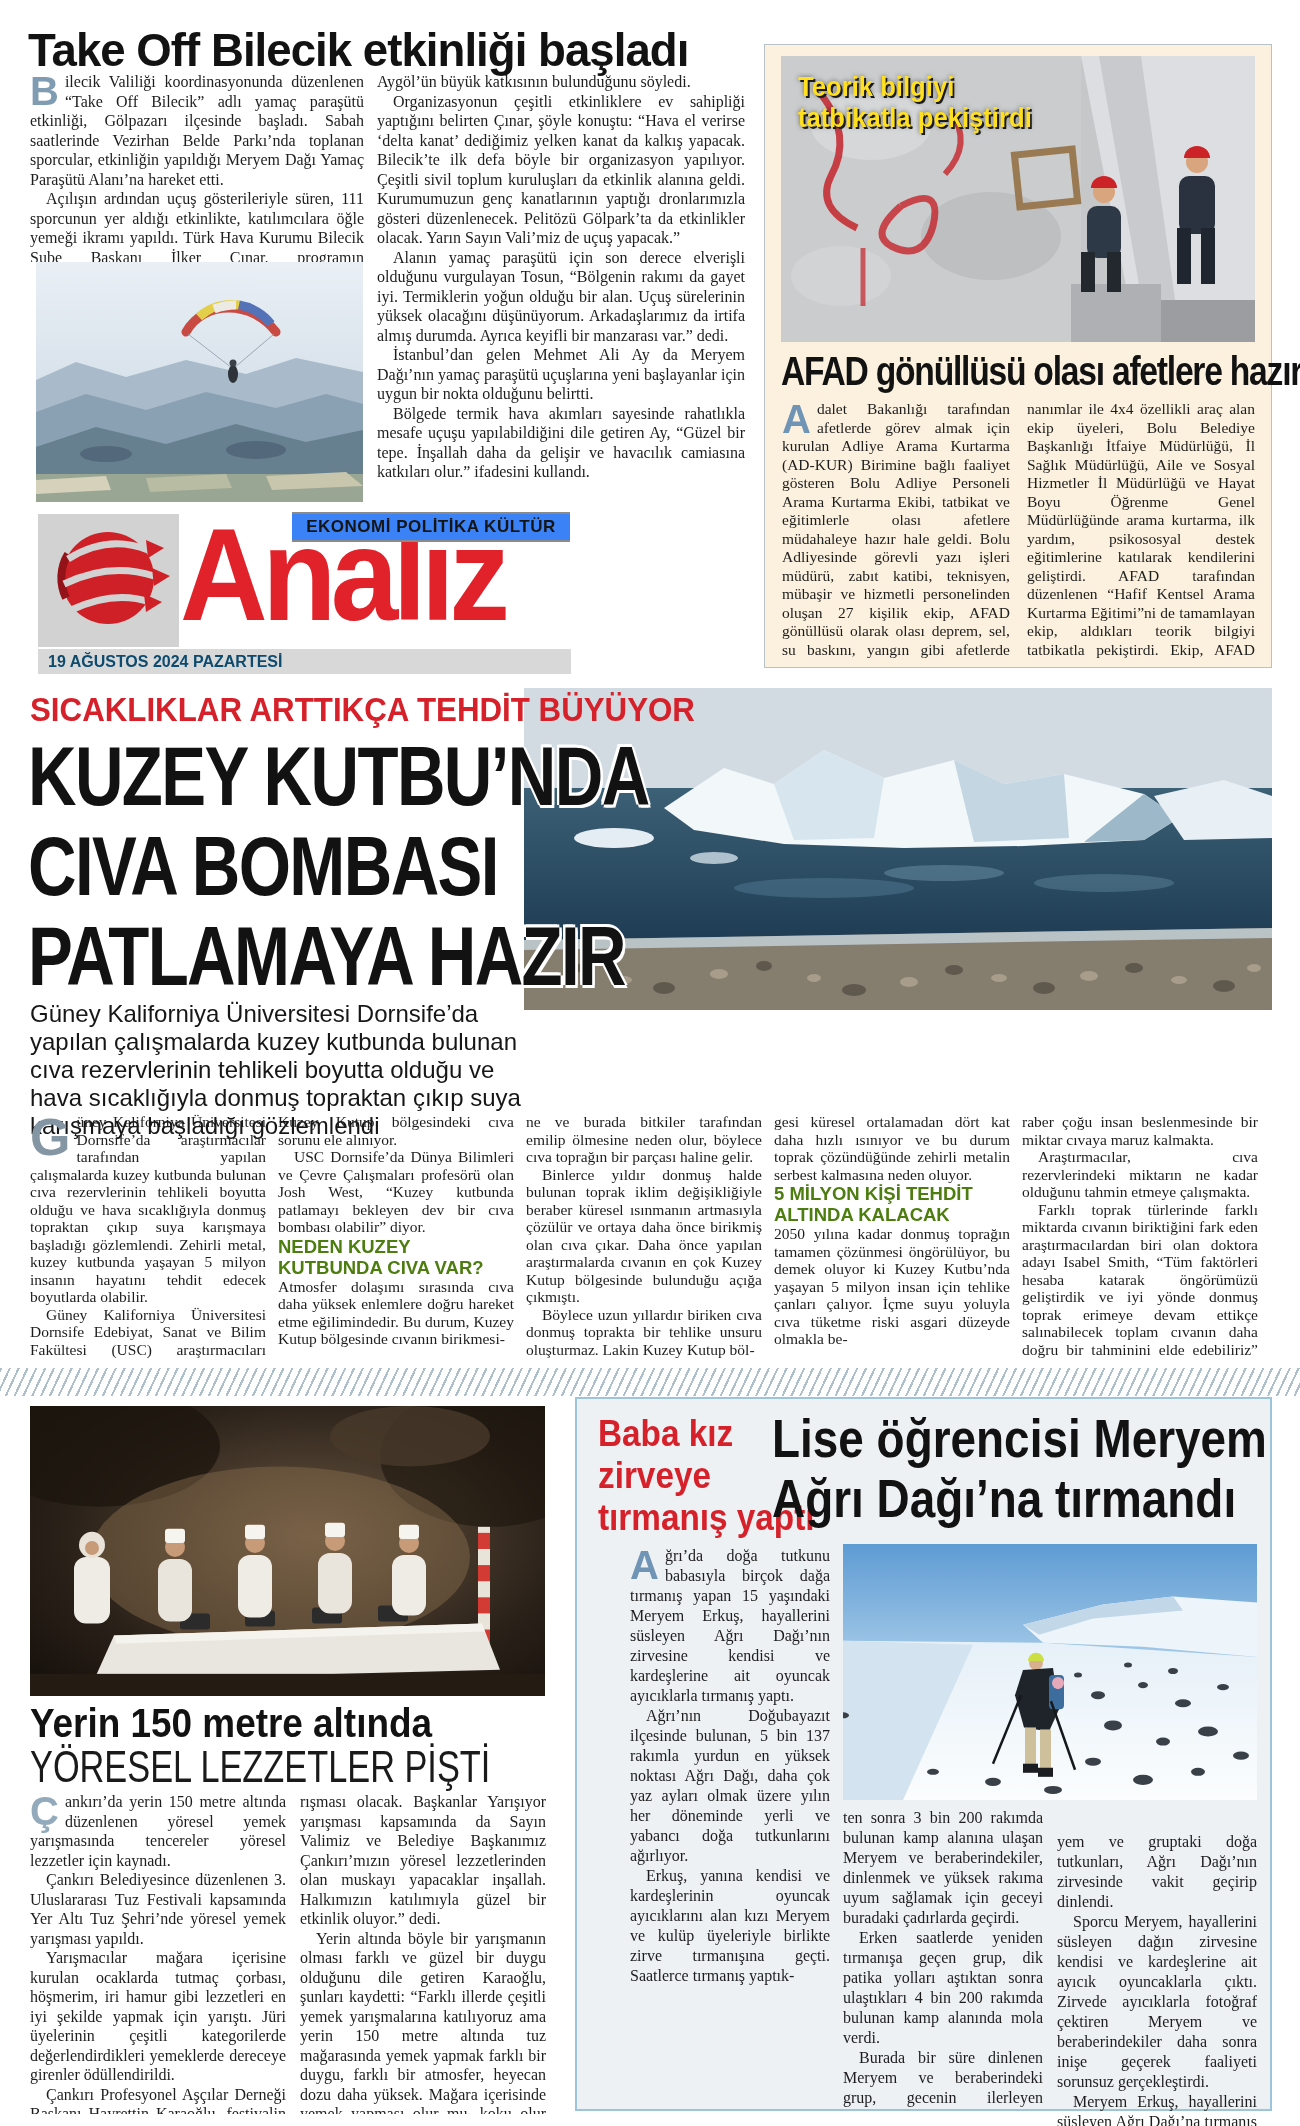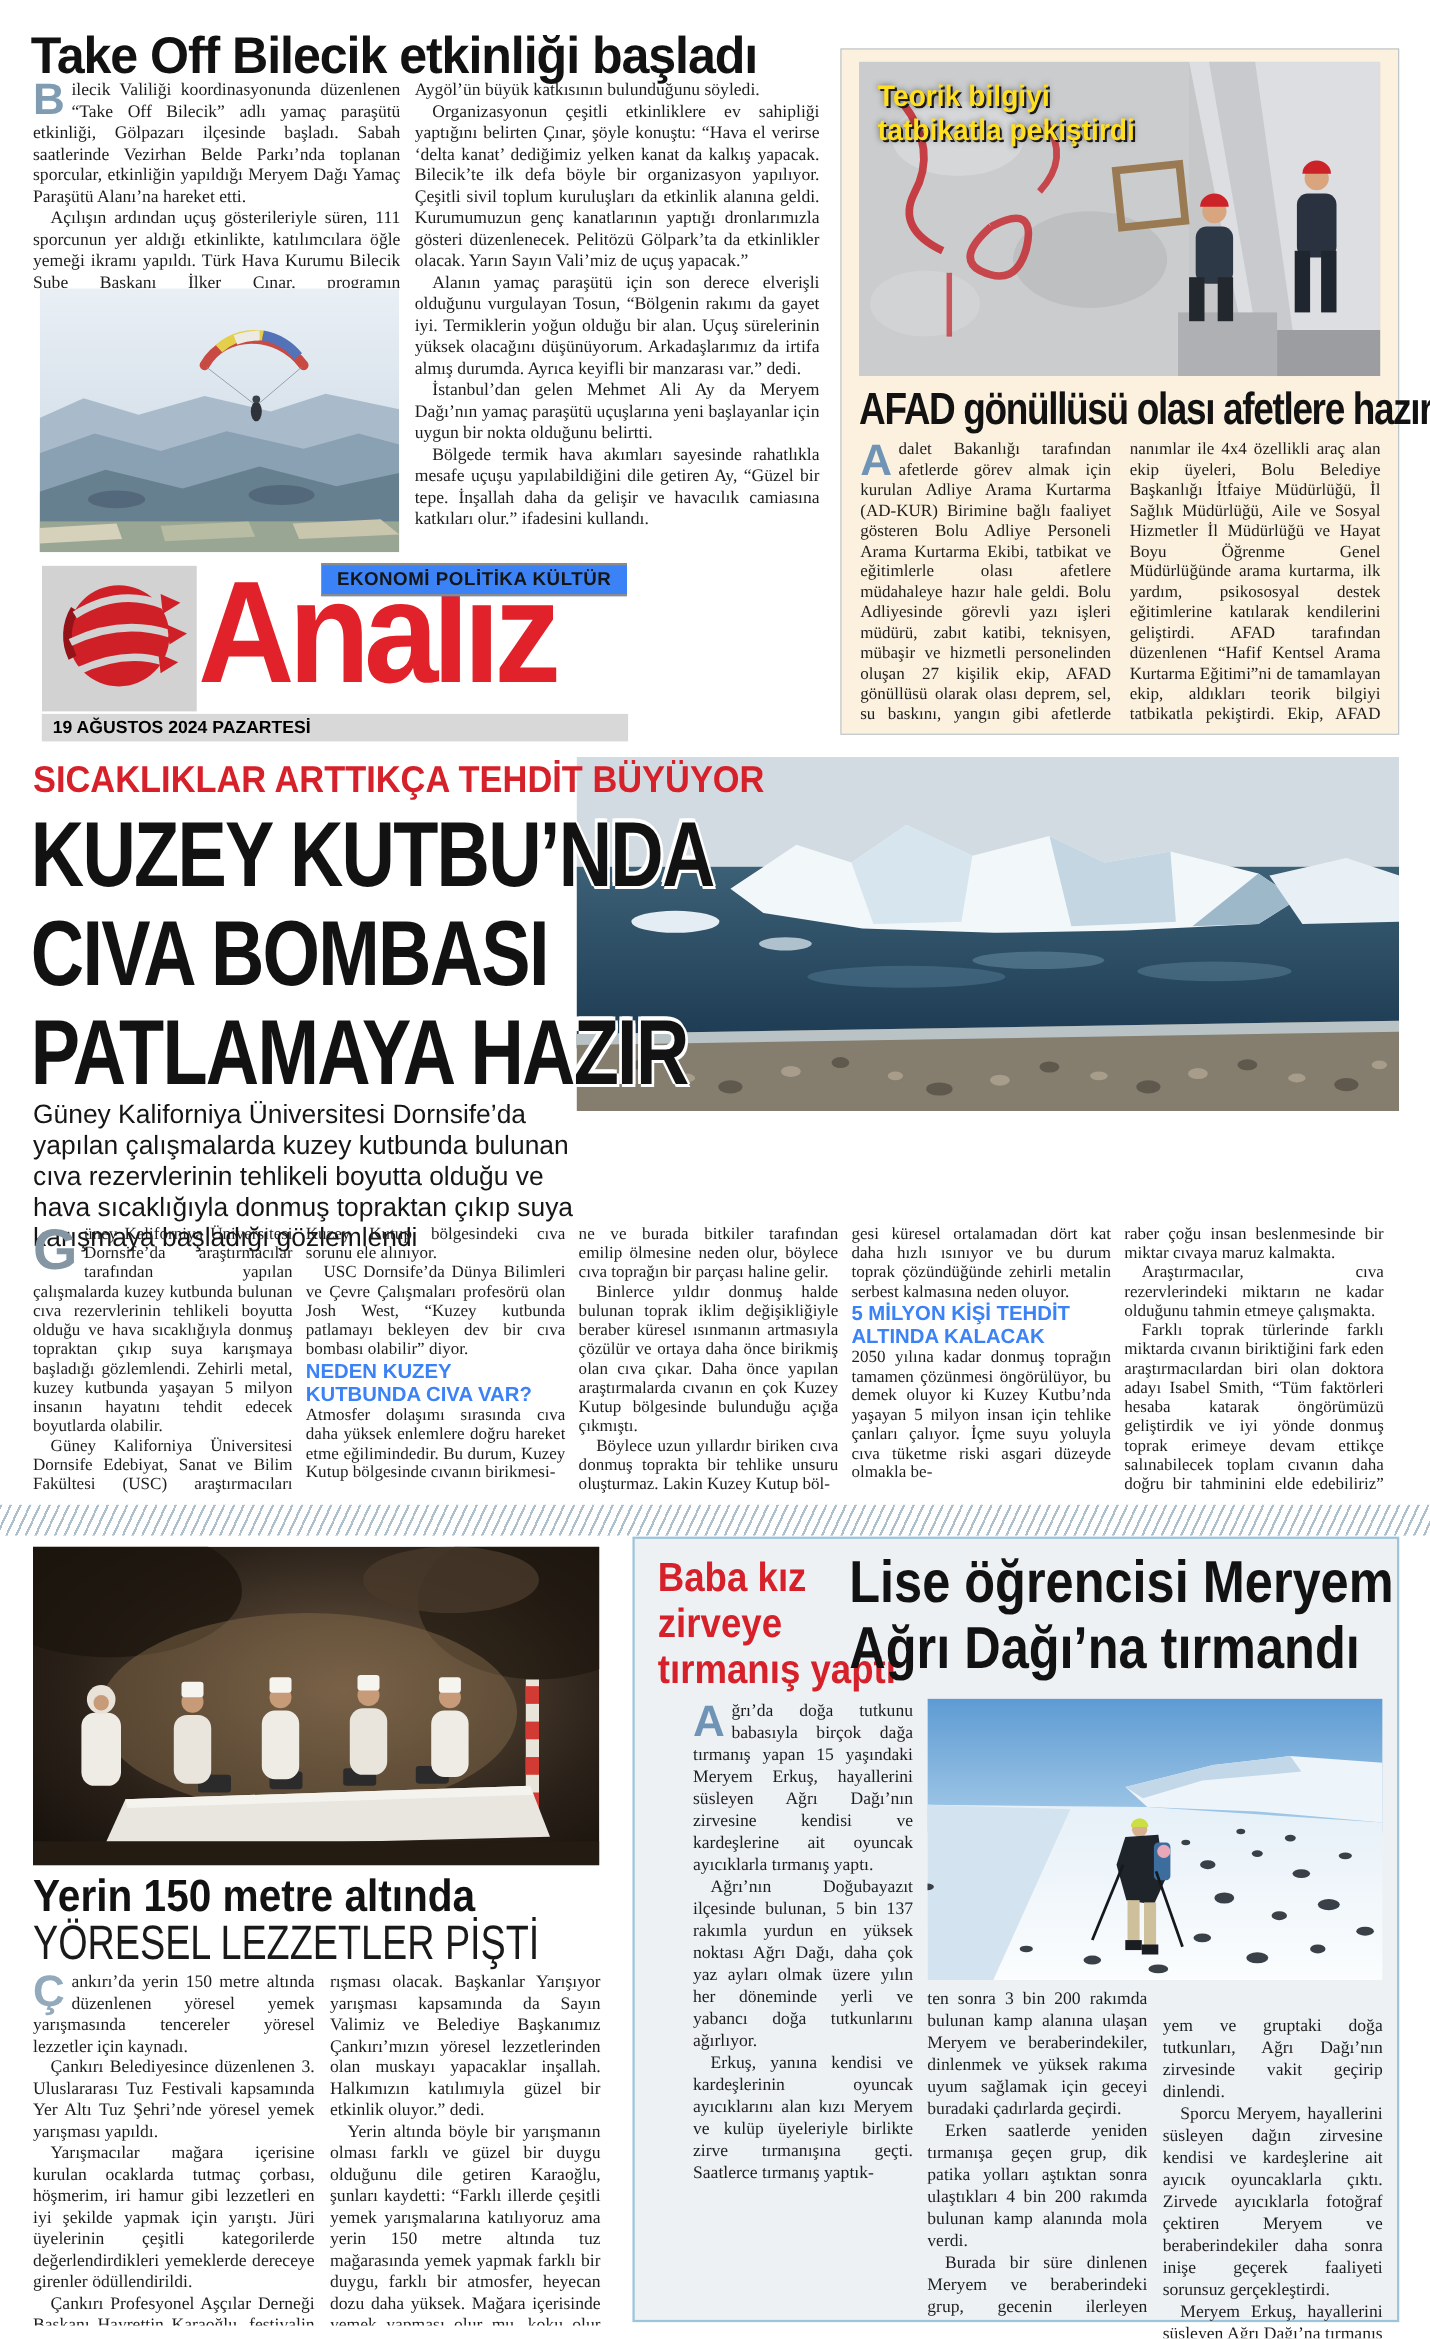--- a/index.html
+++ b/index.html
@@ -16,32 +16,32 @@
   .body p{margin:0;text-indent:16px;}
   .body p.first,.body p.cont{text-indent:0;}
   .fs16{font-size:16px;line-height:19.5px;}
   .fs155{font-size:15.5px;line-height:18.5px;}
   .civ{font-size:15.5px;line-height:17.5px;}
   .br16{font-size:16px;line-height:20px;}
   .dcap{float:left;font-family:"Liberation Sans",sans-serif;font-weight:700;
         font-size:40px;line-height:32px;padding:3px 6px 0 0;color:#7f9cb3;}
   .dcap.big{font-size:52px;line-height:42px;color:#8496a3;}
   .subhead{font-family:"Liberation Sans",sans-serif;font-weight:700;font-size:18.5px;
-           line-height:21px;color:#3b82f6;margin:7px 0 5px 0;text-indent:0 !important;text-align:left;}
+           line-height:21px;color:#4d7c0f;margin:7px 0 5px 0;text-indent:0 !important;text-align:left;}
   
   #mast-logo{left:38px;top:514px;width:141px;height:133px;}
   #mast-title{left:180px;top:508px;font-family:"Liberation Sans",sans-serif;font-weight:700;
               font-size:132px;line-height:134px;color:#e2222a;letter-spacing:-6px;
               transform:scaleX(.92);transform-origin:left top;white-space:nowrap;}
   #mast-tagline{left:292px;top:512px;width:278px;border-top:2px solid #8a8a8a;border-bottom:2px solid #8a8a8a;
                 padding:3px 0 3px 0;text-align:center;font-family:"Liberation Sans",sans-serif;
                 font-weight:700;font-size:17px;color:#151515;letter-spacing:.5px;background:#3b82f6;}
   #date-bar{left:38px;top:649px;width:533px;height:25px;background:#d8d8d8;
             font-family:"Liberation Sans",sans-serif;font-weight:700;font-size:16px;
-            line-height:25px;color:#000000;padding-left:10px;box-sizing:border-box;}
+            line-height:25px;color:#0c4a6e;padding-left:10px;box-sizing:border-box;}
   
   #afad-box{left:764px;top:44px;width:508px;height:624px;background:#fcf1de;
             border:1px solid #b6c2c8;box-sizing:border-box;}
   #afad-label{left:798px;top:72px;font-family:"Liberation Sans",sans-serif;font-weight:700;
               font-size:27px;line-height:31px;color:#ffdf1f;text-shadow:2px 2px 0 #1a1a1a,0 0 6px #00000088;
               transform:scaleX(.95);transform-origin:left top;}
   
   #civa-kicker{left:30px;top:690px;font-size:34px;color:#d6212a;transform:scaleX(.92);}
   .civa-hl{left:28px;font-size:84px;line-height:84px;letter-spacing:-2px;transform:scaleX(.8);
            text-shadow:3px 0 0 #fff,-3px 0 0 #fff,0 3px 0 #fff,0 -3px 0 #fff,3px 3px 0 #fff,-3px -3px 0 #fff;}

